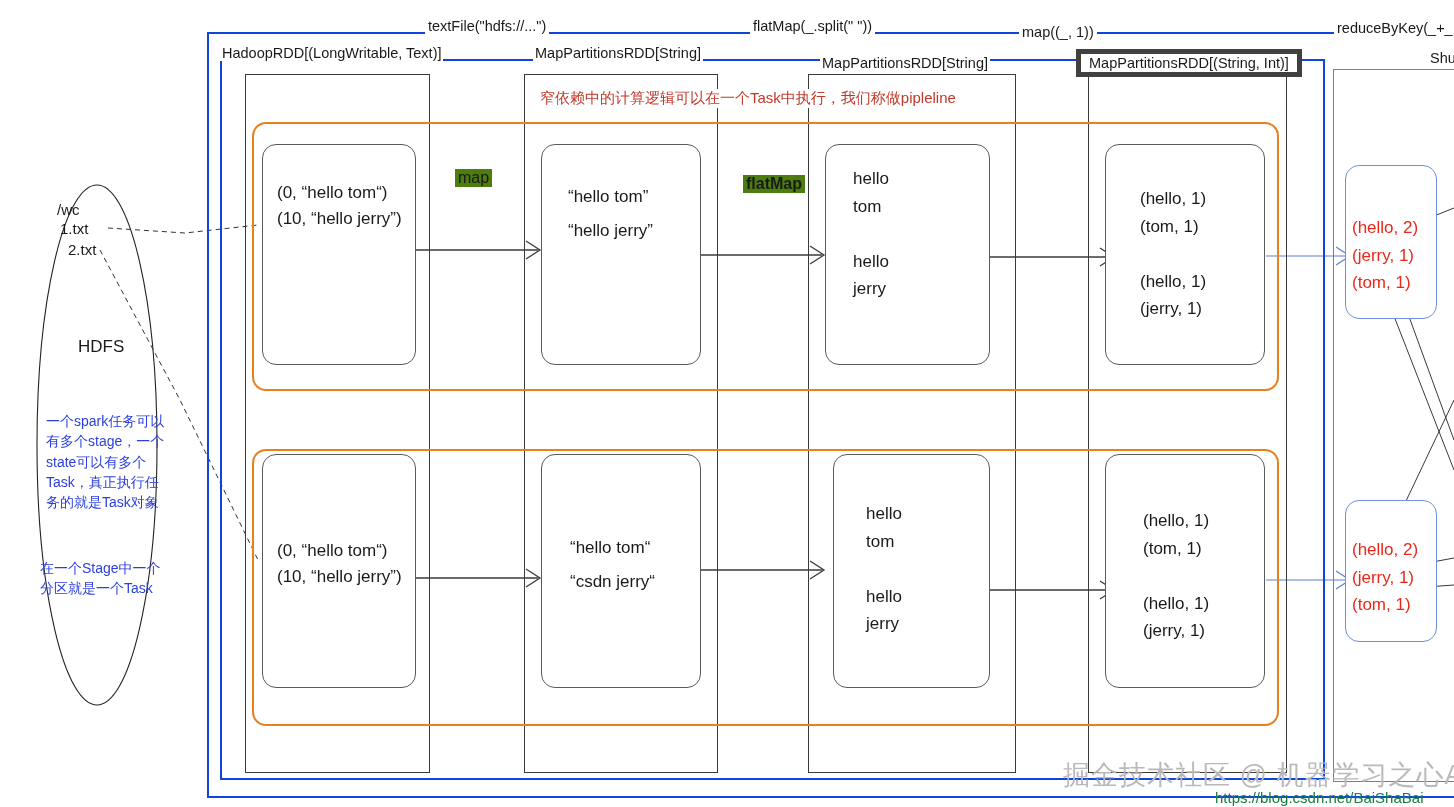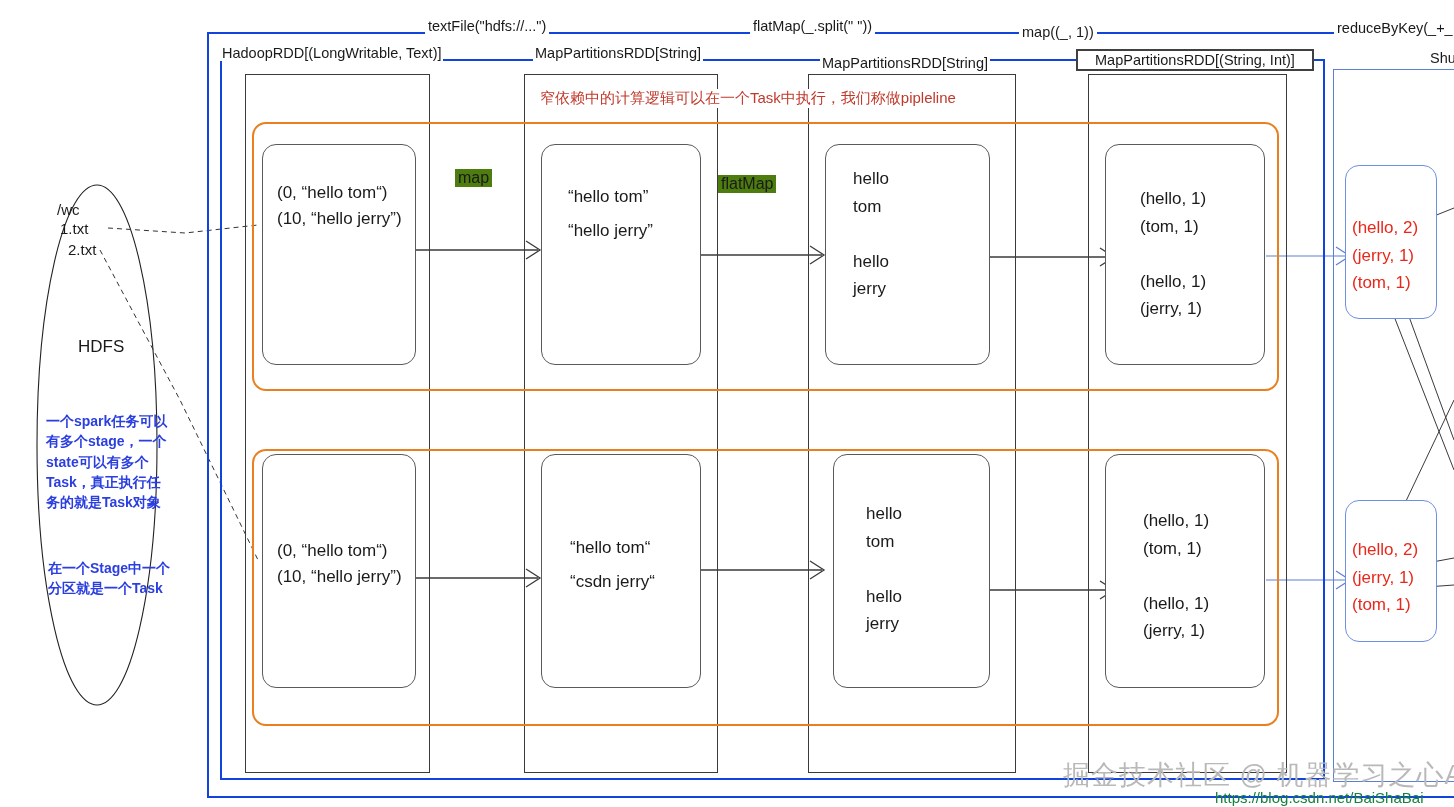--- a/index.html
+++ b/index.html
@@ -14,24 +14,24 @@
   .orange-frame{position:absolute;border:2.5px solid #e8801f;border-radius:14px;background:transparent;}
   .data-box{position:absolute;border:1px solid #5a5a5a;border-radius:14px;background:#fff;}
   .data-box-blue{position:absolute;border:1.3px solid #6f8fe0;border-radius:14px;background:#fff;}
 
   .data-txt{position:absolute;font-size:17px;line-height:1.55;white-space:pre;}
   .red-txt{color:#e8281b;}
 
   .lbl{position:absolute;font-size:14.5px;white-space:pre;background:#fff;padding:0 2px;}
   .lbl-op{position:absolute;font-size:14.5px;white-space:pre;background:#fff;padding:0 3px;}
   .boxed-lbl{position:absolute;font-size:14.5px;white-space:pre;background:#fff;
-             border:2px solid #404040;padding:1px 17px;}
+             border:5px solid #404040;padding:1px 8px;}
 
   .note-red{position:absolute;color:#c0392b;font-size:15px;white-space:pre;background:#fff;padding:0 3px;}
-  .note-blue{position:absolute;color:#2b3fe0;font-size:14px;line-height:1.45;width:125px;font-weight:bold;}
+  .note-blue{position:absolute;color:#2b3fe0;font-size:14px;line-height:1.45;width:125px;}
 
   .mid-lbl{position:absolute;font-size:16px;white-space:pre;background:#4d7c0f;padding:0 3px;}
 
   svg.overlay{position:absolute;left:0;top:0;width:1454px;height:807px;pointer-events:none;}
 
   .wm{position:absolute;font-size:27px;color:#b9b9b9;white-space:pre;letter-spacing:1px;}
   .wm2{position:absolute;font-size:15px;color:#15803d;white-space:pre;}
 </style>
 </head>
 <body>
@@ -96,31 +96,31 @@
 <div class="lbl-op" style="left:1019px;top:24px;">map((_, 1))</div>
 <div class="lbl-op" style="left:1334px;top:20px;">reduceByKey(_+_</div>
 
 <div class="lbl" style="left:220px;top:45px;">HadoopRDD[(LongWritable, Text)]</div>
 <div class="lbl" style="left:533px;top:45px;">MapPartitionsRDD[String]</div>
 <div class="lbl" style="left:820px;top:55px;">MapPartitionsRDD[String]</div>
 <div class="boxed-lbl" style="left:1076px;top:49px;">MapPartitionsRDD[(String, Int)]</div>
 <div class="lbl" style="left:1428px;top:50px;">Shu</div>
 
 <div class="mid-lbl" style="left:455px;top:169px;">map</div>
-<div class="mid-lbl" style="left:718px;top:175px;">flatMap</div>
+<div class="mid-lbl" style="left:743px;top:175px;font-weight:bold;">flatMap</div>
 
 <div class="note-red" style="left:537px;top:89px;">窄依赖中的计算逻辑可以在一个Task中执行，我们称做pipleline</div>
 
 <div class="txt" style="left:57px;top:200px;font-size:15px;">/wc</div>
 <div class="txt" style="left:60px;top:219px;font-size:15px;">1.txt</div>
 <div class="txt" style="left:68px;top:240px;font-size:15px;">2.txt</div>
 <div class="txt" style="left:78px;top:336px;font-size:17px;">HDFS</div>
 
 <div class="note-blue" style="left:46px;top:411px;">一个spark任务可以有多个stage，一个state可以有多个Task，真正执行任务的就是Task对象</div>
-<div class="note-blue" style="left:48px;top:558px;">在一个Stage中一个分区就是一个Task</div>
+<div class="note-blue" style="left:40px;top:558px;">在一个Stage中一个分区就是一个Task</div>
 
 <div class="data-box" style="left:262px;top:144px;width:152px;height:219px;"></div>
 <div class="data-txt" style="left:277px;top:180px;"><span>(0, “hello tom“)</span><br><span>(10, “hello jerry”)</span></div>
 
 <div class="data-box" style="left:541px;top:144px;width:158px;height:219px;"></div>
 <div class="data-txt" style="left:568px;top:180px;line-height:2.0;"><span>“hello tom”</span><br><span>“hello jerry”</span></div>
 
 <div class="data-box" style="left:825px;top:144px;width:163px;height:219px;"></div>
 <div class="data-txt" style="left:853px;top:165px;line-height:1.62;"><span>hello</span><br><span>tom</span><br>&nbsp;<br><span>hello</span><br><span>jerry</span></div>
 

